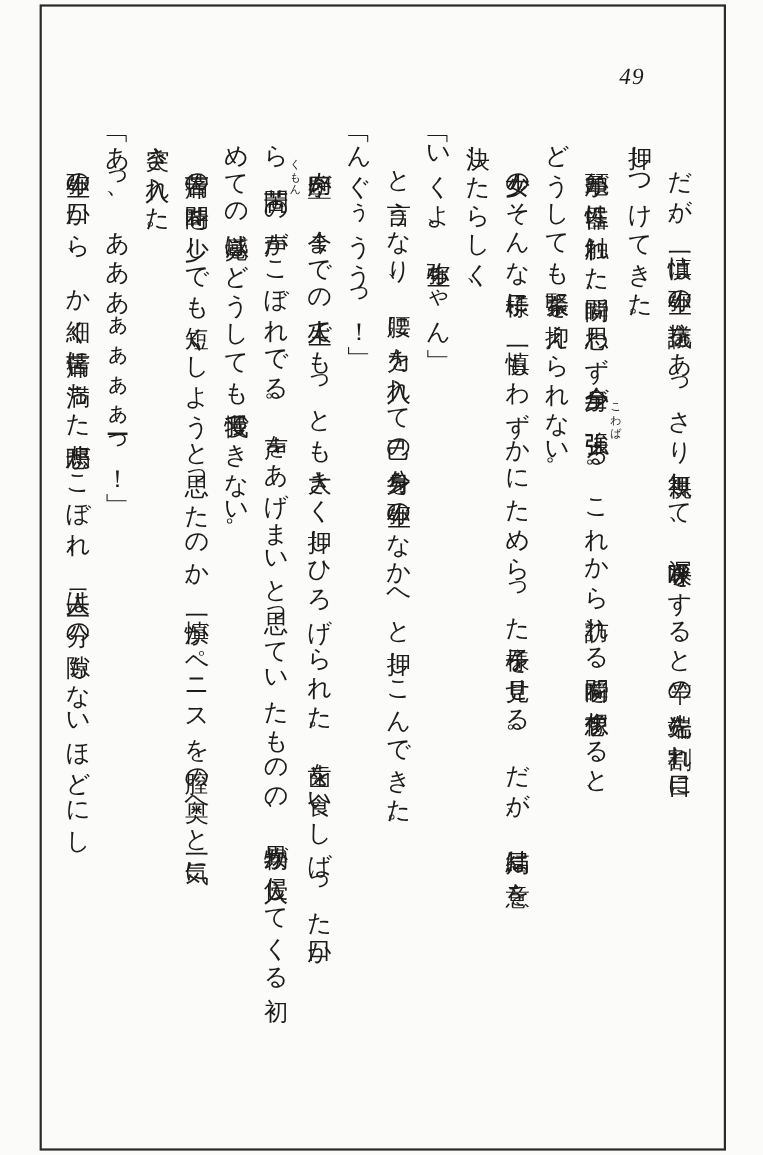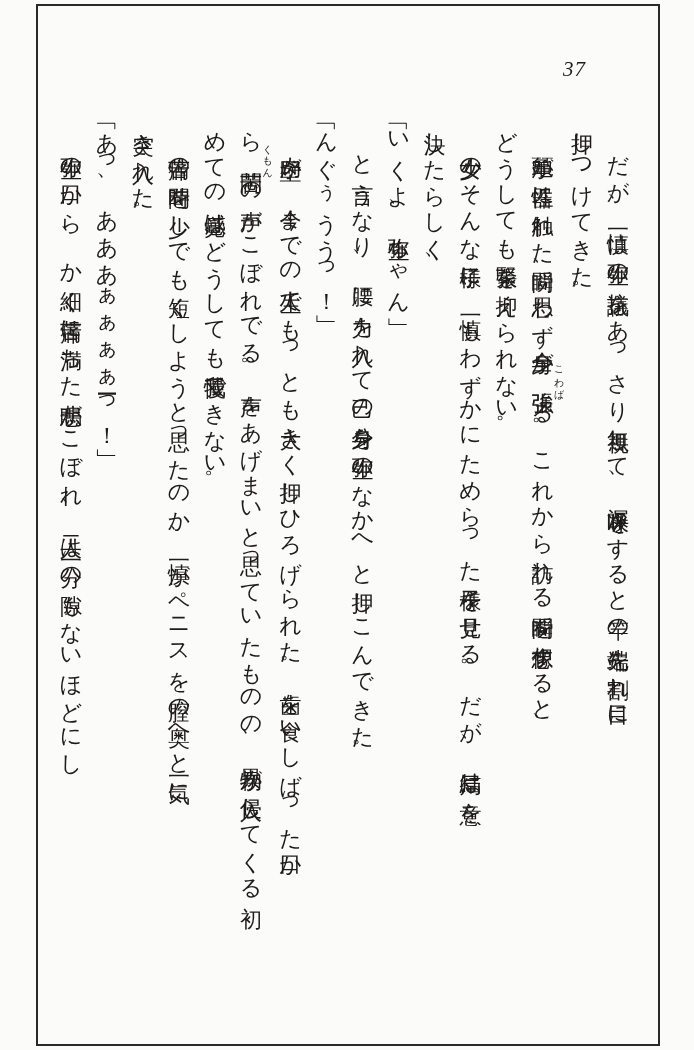--- a/index.html
+++ b/index.html
@@ -47,21 +47,21 @@
     font-size: 10px;
     letter-spacing: 0;
     font-family: "Liberation Serif", "DejaVu Serif", serif;
   }
 </style>
 </head>
 <body>
 
 <div class="scan-page">
   <div class="frame"></div>
-  <div class="page-number">37</div>
+  <div class="page-number">49</div>
   <div class="text-block" id="text-block">
       <div class="tline">　だが、慎一は弥生の抗議をあっさり無視して、深呼吸をすると竿の先端を割れ目に</div>
       <div class="tline">押しつけてきた。</div>
       <div class="tline">　亀頭が性器に触れた瞬間、思わず全身が<ruby>強張<rt>こわば</rt></ruby>る。これから訪れる瞬間を想像すると、</div>
       <div class="tline">どうしても緊張を抑えられない。</div>
       <div class="tline">　少女のそんな様子に、慎一もわずかにためらった様子を見せる。だが、結局は意を</div>
       <div class="tline">決したらしく、</div>
       <div class="tline">「いくよ、弥生ちゃん」</div>
       <div class="tline">　と言うなり、腰に力を入れて己の分身を弥生のなかへと押しこんできた。</div>
       <div class="tline">「んぐぅううっ！」</div>

